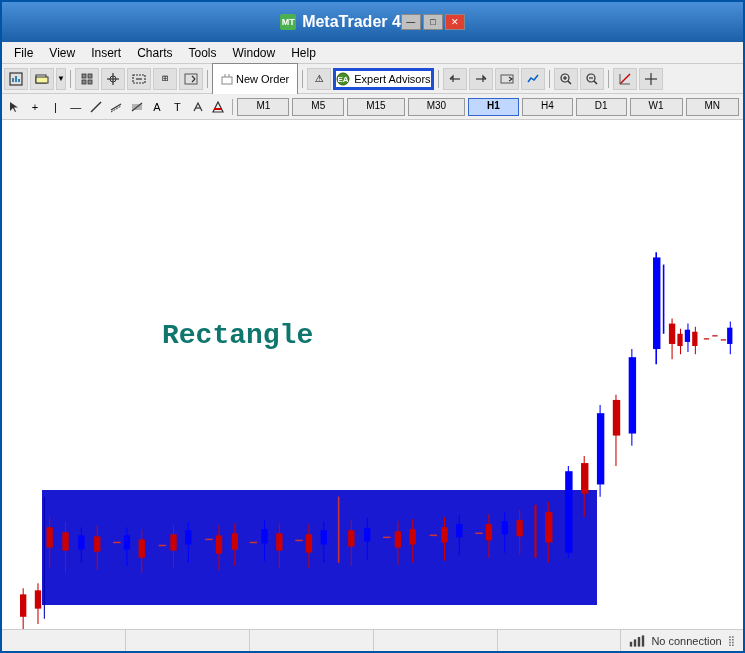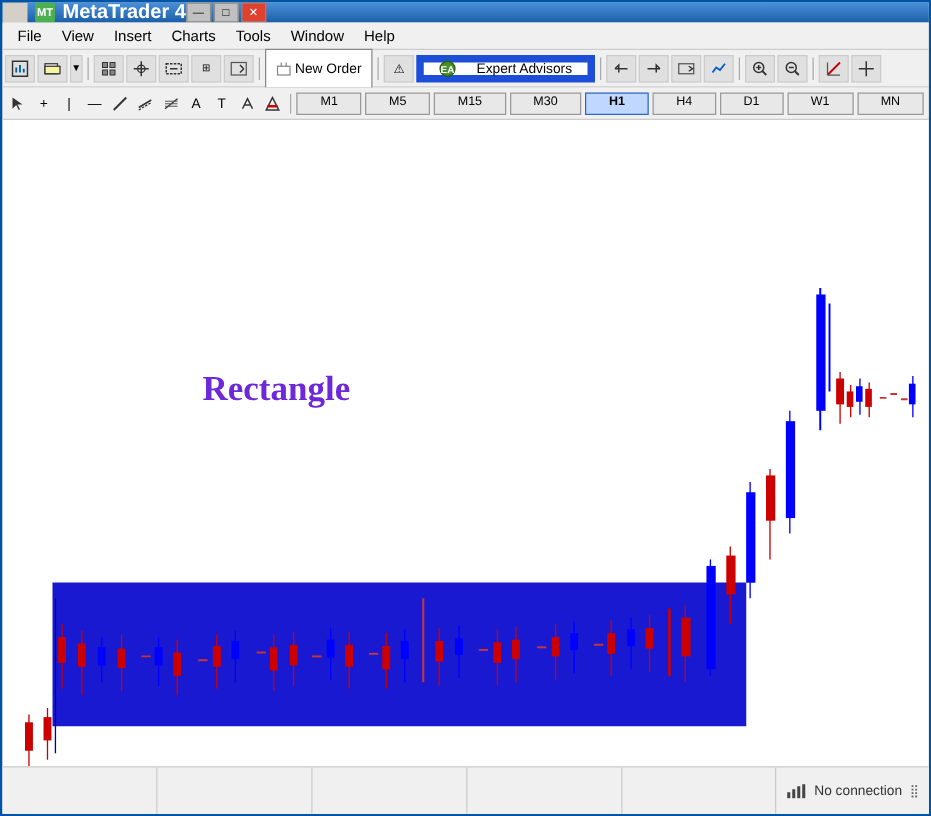--- a/index.html
+++ b/index.html
@@ -1,61 +1,61 @@
 <!DOCTYPE html>
 <html><head>
   <meta charset="utf-8">
   <style>
     * { margin: 0; padding: 0; box-sizing: border-box; }
     body { width: 745px; height: 653px; overflow: hidden; background: #d4d0c8; font-family: 'Segoe UI', Tahoma, Arial, sans-serif; font-size: 12px; }
 
     
     .window { width: 745px; height: 653px; border: 2px solid #0054a6; display: flex; flex-direction: column; }
-    .title-bar { background: linear-gradient(to bottom, #4a90d9, #1a5fa8); height: 16px; display: flex; align-items: center; justify-content: flex-start; padding: 0 6px; flex-shrink: 0; margin-left: 20px; }
+    .title-bar { background: linear-gradient(to bottom, #4a90d9, #1a5fa8); height: 40px; display: flex; align-items: center; justify-content: center; padding: 0 6px; flex-shrink: 0; }
     .title-bar-left { display: flex; align-items: center; gap: 6px; }
     .title-icon { width: 16px; height: 16px; background: #4caf50; border-radius: 2px; display: flex; align-items: center; justify-content: center; font-size: 9px; color: white; font-weight: bold; }
     .title-text { color: white; font-size: 16px; font-weight: bold; }
     .title-controls { display: flex; gap: 2px; }
     .title-btn { width: 20px; height: 16px; background: #c0c0c0; border: 1px solid #888; font-size: 9px; display: flex; align-items: center; justify-content: center; cursor: pointer; }
     .title-btn.close { background: #e04030; color: white; }
     .title-btn.maximize { background: #c0c0c0; }
     .title-btn.minimize { background: #c0c0c0; }
 
     
     .menu-bar { background: #f0f0f0; height: 22px; display: flex; align-items: center; border-bottom: 1px solid #ccc; flex-shrink: 0; padding: 0 4px; }
     .menu-item { padding: 2px 8px; cursor: pointer; font-size: 12px; }
 
     
     .toolbar1 { background: #f0f0f0; height: 30px; display: flex; align-items: center; border-bottom: 1px solid #ccc; flex-shrink: 0; padding: 0 2px; gap: 2px; }
     .tb-btn { width: 24px; height: 22px; background: #e0e0e0; border: 1px solid #ccc; display: flex; align-items: center; justify-content: center; cursor: pointer; font-size: 10px; }
     .tb-separator { width: 1px; height: 18px; background: #aaa; margin: 0 2px; }
     .new-order-btn { background: #fff; border: 1px solid #888; padding: 0 8px; font-size: 11px; height: 32px; display: flex; align-items: center; cursor: pointer; }
-    .expert-btn { background: #fff; border: 6px solid #1d4ed8; padding: 0 12px; font-size: 11px; height: 22px; display: flex; align-items: center; gap: 16px; cursor: pointer; }
+    .expert-btn { background: #fff; border: 3px solid #1d4ed8; padding: 0 0; font-size: 11px; height: 22px; display: flex; align-items: center; gap: 4px; cursor: pointer; }
 
     
     .toolbar2 { background: #f0f0f0; height: 26px; display: flex; align-items: center; border-bottom: 1px solid #ccc; flex-shrink: 0; padding: 0 4px; gap: 3px; }
     .tb2-btn { width: 22px; height: 20px; background: transparent; border: none; display: flex; align-items: center; justify-content: center; cursor: pointer; font-size: 11px; }
     .tb2-separator { width: 1px; height: 16px; background: #aaa; margin: 0 2px; }
     .timeframe-btn { padding: 1px 18px; height: 18px; font-size: 10px; background: #e8e8e8; border: 1px solid #999; cursor: pointer; }
     .timeframe-btn.active { background: #c0d8ff; border-color: #3366cc; font-weight: bold; }
 
     
     .chart-area { flex: 1; background: white; position: relative; overflow: hidden; display: flex; flex-direction: column; }
     .chart-canvas { flex: 1; position: relative; overflow: hidden; }
 
     
     .chart-inner { position: absolute; top: 0; left: 0; right: 0; bottom: 0; }
-    .rectangle-label { position: absolute; left: 160px; top: 200px; font-size: 28px; font-weight: bold; color: #6d28d9; font-family: Liberation Serif, serif; }
+    .rectangle-label { position: absolute; left: 160px; top: 200px; font-size: 28px; font-weight: bold; color: #0f766e; font-family: Liberation Mono, monospace; }
     .blue-rect { position: absolute; left: 40px; top: 370px; width: 555px; height: 115px; background: #0000cc; opacity: 0.9; }
 
     
     .candles-svg { position: absolute; top: 0; left: 0; width: 100%; height: 100%; }
 
     
-    .status-bar { height: 38px; background: #f0f0f0; border-top: 1px solid #ccc; display: flex; align-items: center; flex-shrink: 0; }
+    .status-bar { height: 22px; background: #f0f0f0; border-top: 1px solid #ccc; display: flex; align-items: center; flex-shrink: 0; }
     .status-segment { flex: 1; border-right: 1px solid #ccc; height: 100%; display: flex; align-items: center; padding: 0 4px; font-size: 11px; }
     .status-right { display: flex; align-items: center; padding: 0 8px; gap: 6px; }
     .signal-icon { width: 16px; height: 12px; }
     .no-conn { font-size: 11px; color: #333; }
     .resize-grip { font-size: 10px; color: #666; }
   </style>
 </head>
 <body>
 
 <div class="window">

